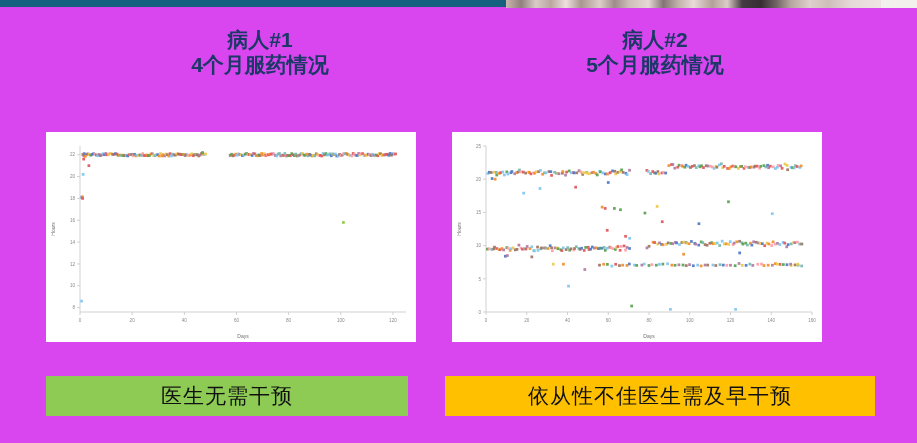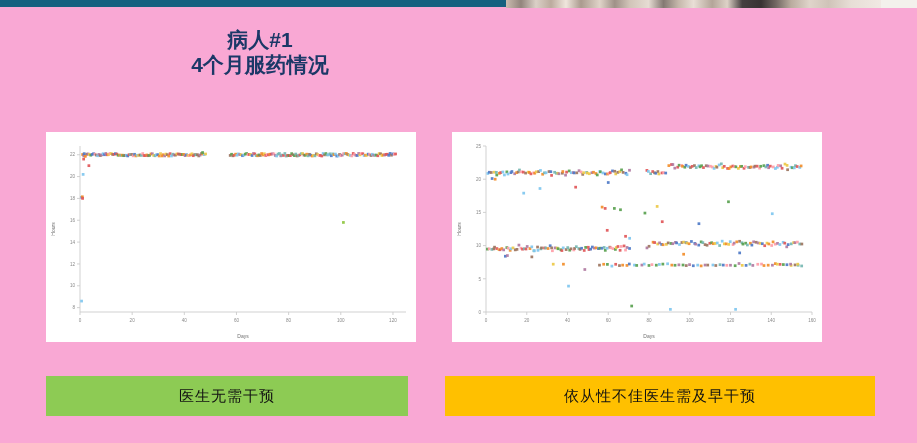--- a/index.html
+++ b/index.html
@@ -3,21 +3,21 @@
 <meta charset="utf-8">
 <style>
   html,body{margin:0;padding:0;}
   body{
     width:917px;height:443px;
     background:#ffffff;
     font-family:"Liberation Sans","DejaVu Sans",sans-serif;
     overflow:hidden;
     position:relative;
   }
-  #slide{position:absolute;left:0;top:0;width:917px;height:443px;background:#f9a8d4;overflow:hidden;}
+  #slide{position:absolute;left:0;top:0;width:917px;height:443px;background:#d946ef;overflow:hidden;}
 
   
   .top-strip{position:absolute;left:0;top:0;width:917px;height:9px;overflow:hidden;}
   .top-strip .teal{position:absolute;left:0;top:0;width:506px;height:7px;background:#15607f;}
   .top-strip .photo{position:absolute;left:506px;top:0;width:375px;height:8px;
      background:
        linear-gradient(90deg,
          #c9bdae 0%, #8d8378 4%, #d9d2c6 8%, #b8ab9b 12%, #efe9dd 16%,
          #a69a8b 20%, #ded6c8 25%, #9a9084 29%, #cfc6b7 33%, #e5dfd3 38%,
          #7e776e 42%, #c2b8a8 46%, #e8e2d6 50%, #b0a596 55%, #dcd4c6 59%,
@@ -44,40 +44,42 @@
   .chart-panel{position:absolute;background:#ffffff;}
   #chart-left{left:46px;top:132px;width:370px;height:210px;}
   #chart-right{left:452px;top:132px;width:370px;height:210px;}
   .chart-svg{display:block;width:100%;height:100%;}
 
   
   .banner{
     position:absolute;
     display:flex;align-items:center;justify-content:center;
     color:#111111;
-    font-size:15px;
+    font-size:21px;
     letter-spacing:1px;
     white-space:nowrap;
   }
   #banner-left{left:46px;top:376px;width:362px;height:40px;background:#8dcb54;}
   #banner-right{left:445px;top:376px;width:430px;height:40px;background:#ffc000;text-align:center;}
 </style>
 </head>
 <body>
 
 <div id="slide">
 
   <div class="top-strip">
     <div class="teal"></div>
     <div class="photo"></div>
     <div class="photo-fade"></div>
   </div>
 
   <div id="title-left" class="title">病人#1
 4个月服药情况</div>
+  <div id="title-right" class="title">病人#2
+5个月服药情况</div>
 
   <div id="chart-left" class="chart-panel">
     <svg class="chart-svg" id="svg-left" viewBox="0 0 370 210" preserveAspectRatio="none">
         <line x1="34" y1="14" x2="34" y2="180" stroke="#cccccc" stroke-width="0.9"></line>
         <line x1="34" y1="180" x2="360" y2="180" stroke="#cccccc" stroke-width="0.9"></line>
         <line x1="34" y1="180" x2="34" y2="183" stroke="#cccccc" stroke-width="0.9"></line>
         <text x="34" y="190" text-anchor="middle" font-size="4.6" fill="#8a8a8a" font-family="&quot;Liberation Sans&quot;,sans-serif">0</text>
         <line x1="86.16" y1="180" x2="86.16" y2="183" stroke="#cccccc" stroke-width="0.9"></line>
         <text x="86.16" y="190" text-anchor="middle" font-size="4.6" fill="#8a8a8a" font-family="&quot;Liberation Sans&quot;,sans-serif">20</text>
         <line x1="138.32" y1="180" x2="138.32" y2="183" stroke="#cccccc" stroke-width="0.9"></line>

